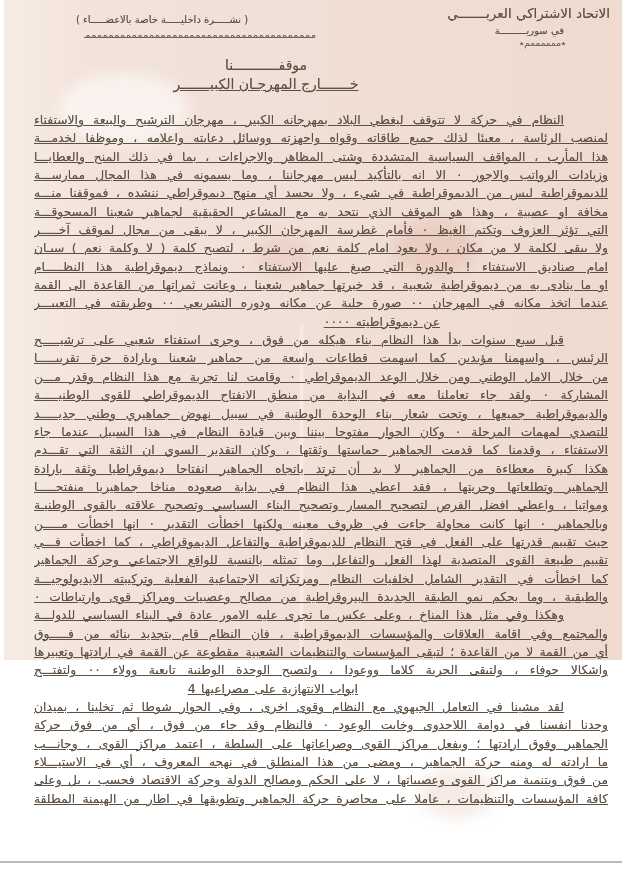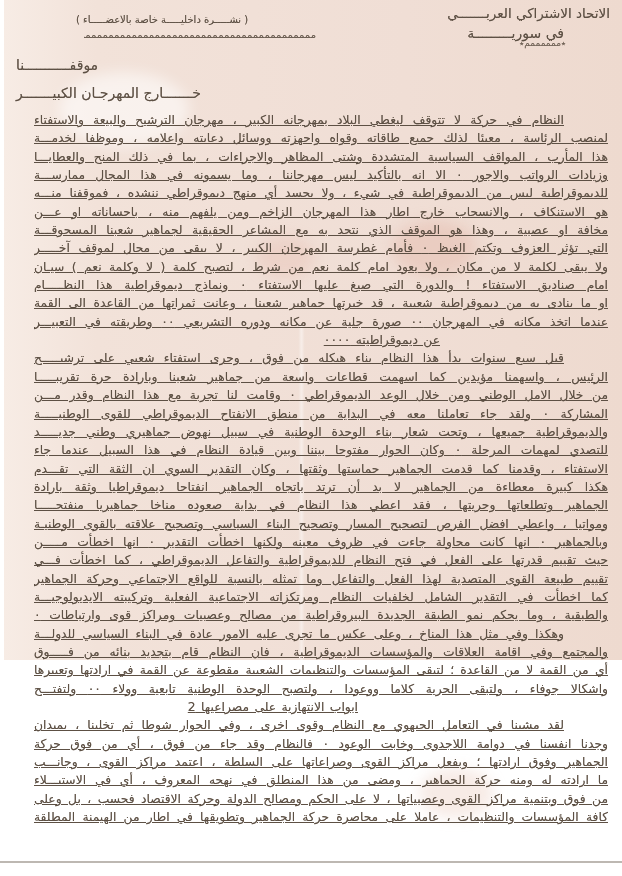--- a/index.html
+++ b/index.html
@@ -20,31 +20,31 @@
   .stain-3{left:55px;top:72px;width:130px;height:75px;background:rgba(255,255,255,.55);}
   .stain-4{left:415px;top:768px;width:75px;height:50px;background:rgba(224,175,156,.25);}
   .crease{position:absolute;left:296px;top:325px;width:3px;height:365px;
     background:rgba(255,255,255,.5);filter:blur(1px);pointer-events:none;}
   .scan-edge-line{position:absolute;left:0;top:861px;width:622px;height:2px;background:#bdb8b2;}
 
   .ink{color:#5d5044;text-shadow:0 0 .6px rgba(93,80,68,.55);}
 
   .org-block{position:absolute;top:5px;right:12px;text-align:right;direction:rtl;}
   .org-name{font-size:13.5px;letter-spacing:.3px;white-space:nowrap;}
-  .org-branch{position:absolute;top:25px;right:58px;font-size:14px;direction:rtl;white-space:nowrap;text-align:center;}
+  .org-branch{position:absolute;top:25px;right:58px;font-size:10px;direction:rtl;white-space:nowrap;text-align:center;}
   .org-decor{position:absolute;top:38px;right:56px;font-size:9px;direction:rtl;
     letter-spacing:0;white-space:nowrap;opacity:.85;}
 
   .bulletin-note{position:absolute;top:14px;left:72px;font-size:10px;direction:rtl;white-space:nowrap;}
   .bulletin-underline{position:absolute;top:29px;left:80px;width:232px;height:12px;
     font-size:10px;line-height:12px;direction:rtl;overflow:hidden;white-space:nowrap;opacity:.9;}
 
-  .title-block{position:absolute;top:57px;left:12px;width:480px;text-align:left;direction:rtl;}
+  .title-block{position:absolute;top:57px;left:22px;width:480px;text-align:center;direction:rtl;}
   .title-line-1{font-size:14px;white-space:nowrap;}
-  .title-line-2{font-size:14px;margin-top:12px;white-space:nowrap;}
+  .title-line-2{font-size:14px;margin-top:3px;white-space:nowrap;text-decoration:underline;}
 
   .document-body{
     position:absolute;top:111px;right:14px;left:30px;direction:rtl;
     font-size:12.3px;word-spacing:1.5px;text-decoration:underline;
   }
   .paragraph{margin:0;}
   .line{
     height:18.35px;line-height:18.35px;overflow:hidden;
     text-align:justify;text-align-last:justify;text-justify:inter-word;
     white-space:normal;
@@ -76,21 +76,20 @@
     <div class="title-line-2 ink">خـــــــارج المهرجـان الكبيـــــــر</div>
   </div>
 
   <div class="document-body ink">
       <div class="paragraph p0">
         <div class="line first">النظام في حركة لا تتوقف ليغطي البلاد بمهرجانه الكبير ، مهرجان الترشيح والبيعة والاستفتاء</div>
         <div class="line">لمنصب الرئاسة ، معبئا لذلك جميع طاقاته وقواه واجهزته ووسائل دعايته واعلامه ، وموظفا لخدمـــة</div>
         <div class="line">هذا المأرب ، المواقف السياسية المتشددة وشتى المظاهر والاجراءات ، بما في ذلك المنح والعطايـــا</div>
         <div class="line">وزيادات الرواتب والاجور ٠ الا انه بالتأكيد ليس مهرجاننا ، وما يسمونه في هذا المجال ممارســـة</div>
         <div class="line">للديموقراطية ليس من الديموقراطية في شيء ، ولا يجسد أي منهج ديموقراطي ننشده ، فموقفنا منـــه</div>
-        <div class="line">هو الاستنكاف ، والانسحاب خارج اطار هذا المهرجان الزاخم ومن يلفهم منه ، باحساناته او عـــن</div>
         <div class="line">مخافة او عصبية ، وهذا هو الموقف الذي نتحد به مع المشاعر الحقيقية لجماهير شعبنا المسحوقـــة</div>
         <div class="line">التي تؤثر العزوف وتكتم الغيظ ٠ فأمام غطرسة المهرجان الكبير ، لا يبقى من مجال لموقف آخـــــر</div>
         <div class="line">ولا يبقى لكلمة لا من مكان ، ولا يعود امام كلمة نعم من شرط ، لتصبح كلمة ( لا وكلمة نعم ) سيـان</div>
         <div class="line">امام صناديق الاستفتاء ! والدورة التي صيغ عليها الاستفتاء ٠ ونماذج ديموقراطية هذا النظـــــام</div>
         <div class="line">او ما ينادى به من ديموقراطية شعبية ، قد خبرتها جماهير شعبنا ، وعانت ثمراتها من القاعدة الى القمة</div>
         <div class="line">عندما اتخذ مكانه في المهرجان ٠٠ صورة جلية عن مكانه ودوره التشريعي ٠٠ وطريقته في التعبيـــر</div>
         <div class="line short">عن ديموقراطيته ٠٠٠٠</div>
       </div>
       <div class="paragraph p1">
         <div class="line first">قبل سبع سنوات بدأ هذا النظام بناء هيكله من فوق ، وجرى استفتاء شعبي على ترشيـــــح</div>
@@ -107,21 +106,21 @@
         <div class="line">حيث تقييم قدرتها على الفعل في فتح النظام للديموقراطية والتفاعل الديموقراطي ، كما اخطأت فـــي</div>
         <div class="line">تقييم طبيعة القوى المتصدية لهذا الفعل والتفاعل وما تمثله بالنسبة للواقع الاجتماعي وحركة الجماهير</div>
         <div class="line">كما اخطأت في التقدير الشامل لخلفيات النظام ومرتكزاته الاجتماعية الفعلية وتركيبته الايديولوجيـــة</div>
         <div class="line">والطبقية ، وما يحكم نمو الطبقة الجديدة البيروقراطية من مصالح وعصبيات ومراكز قوى وارتباطات ٠</div>
       </div>
       <div class="paragraph p2">
         <div class="line first">وهكذا وفي مثل هذا المناخ ، وعلى عكس ما تجرى عليه الامور عادة في البناء السياسي للدولـــة</div>
         <div class="line">والمجتمع وفي اقامة العلاقات والمؤسسات الديموقراطية ، فان النظام قام بتجديد بنائه من فـــــوق</div>
         <div class="line">أي من القمة لا من القاعدة ؛ لتبقى المؤسسات والتنظيمات الشعبية مقطوعة عن القمة في ارادتها وتعبيرها</div>
         <div class="line">واشكالا جوفاء ، ولتبقى الحرية كلاما ووعودا ، ولتصبح الوحدة الوطنية تابعية وولاء ٠٠ ولتفتـــح</div>
-        <div class="line short">ابواب الانتهازية على مصراعيها 2</div>
+        <div class="line short">ابواب الانتهازية على مصراعيها 4</div>
       </div>
       <div class="paragraph p3">
         <div class="line first">لقد مشينا في التعامل الجبهوي مع النظام وقوى اخرى ، وفي الحوار شوطا ثم تخلينا ، بميدان</div>
         <div class="line">وجدنا انفسنا في دوامة اللاجدوى وخابت الوعود ٠ فالنظام وقد جاء من فوق ، أي من فوق حركة</div>
         <div class="line">الجماهير وفوق ارادتها ؛ وبفعل مراكز القوى وصراعاتها على السلطة ، اعتمد مراكز القوى ، وجانـــب</div>
         <div class="line">ما ارادته له ومنه حركة الجماهير ، ومضى من هذا المنطلق في نهجه المعروف ، أي في الاستيـــلاء</div>
         <div class="line">من فوق وبتنمية مراكز القوى وعصبياتها ، لا على الحكم ومصالح الدولة وحركة الاقتصاد فحسب ، بل وعلى</div>
         <div class="line">كافة المؤسسات والتنظيمات ، عاملا على محاصرة حركة الجماهير وتطويقها في اطار من الهيمنة المطلقة</div>
       </div>
     </div>

